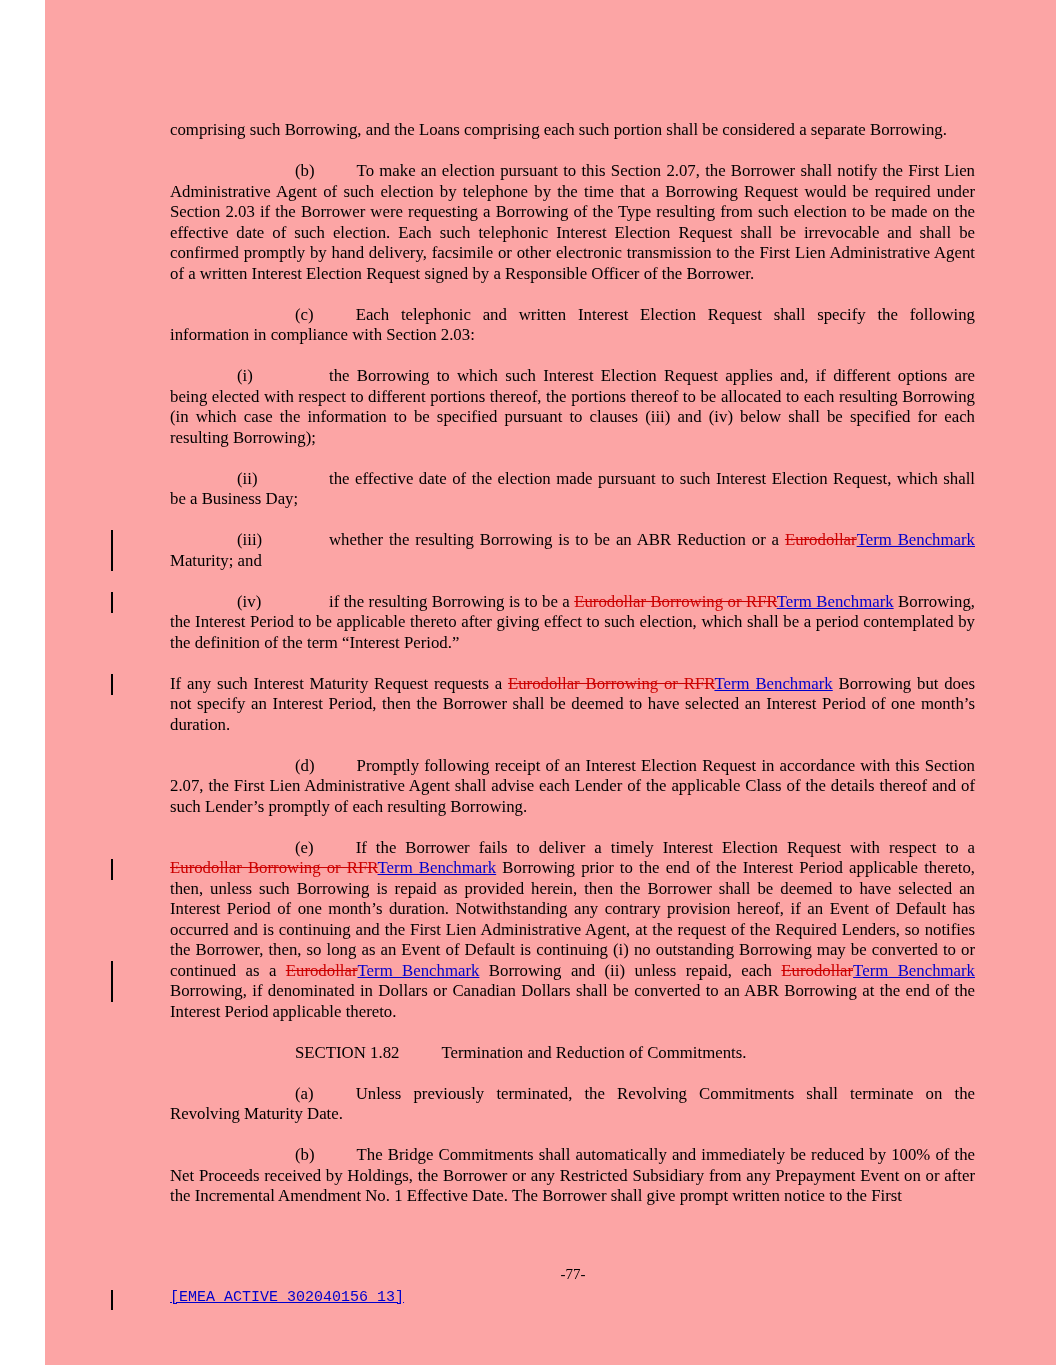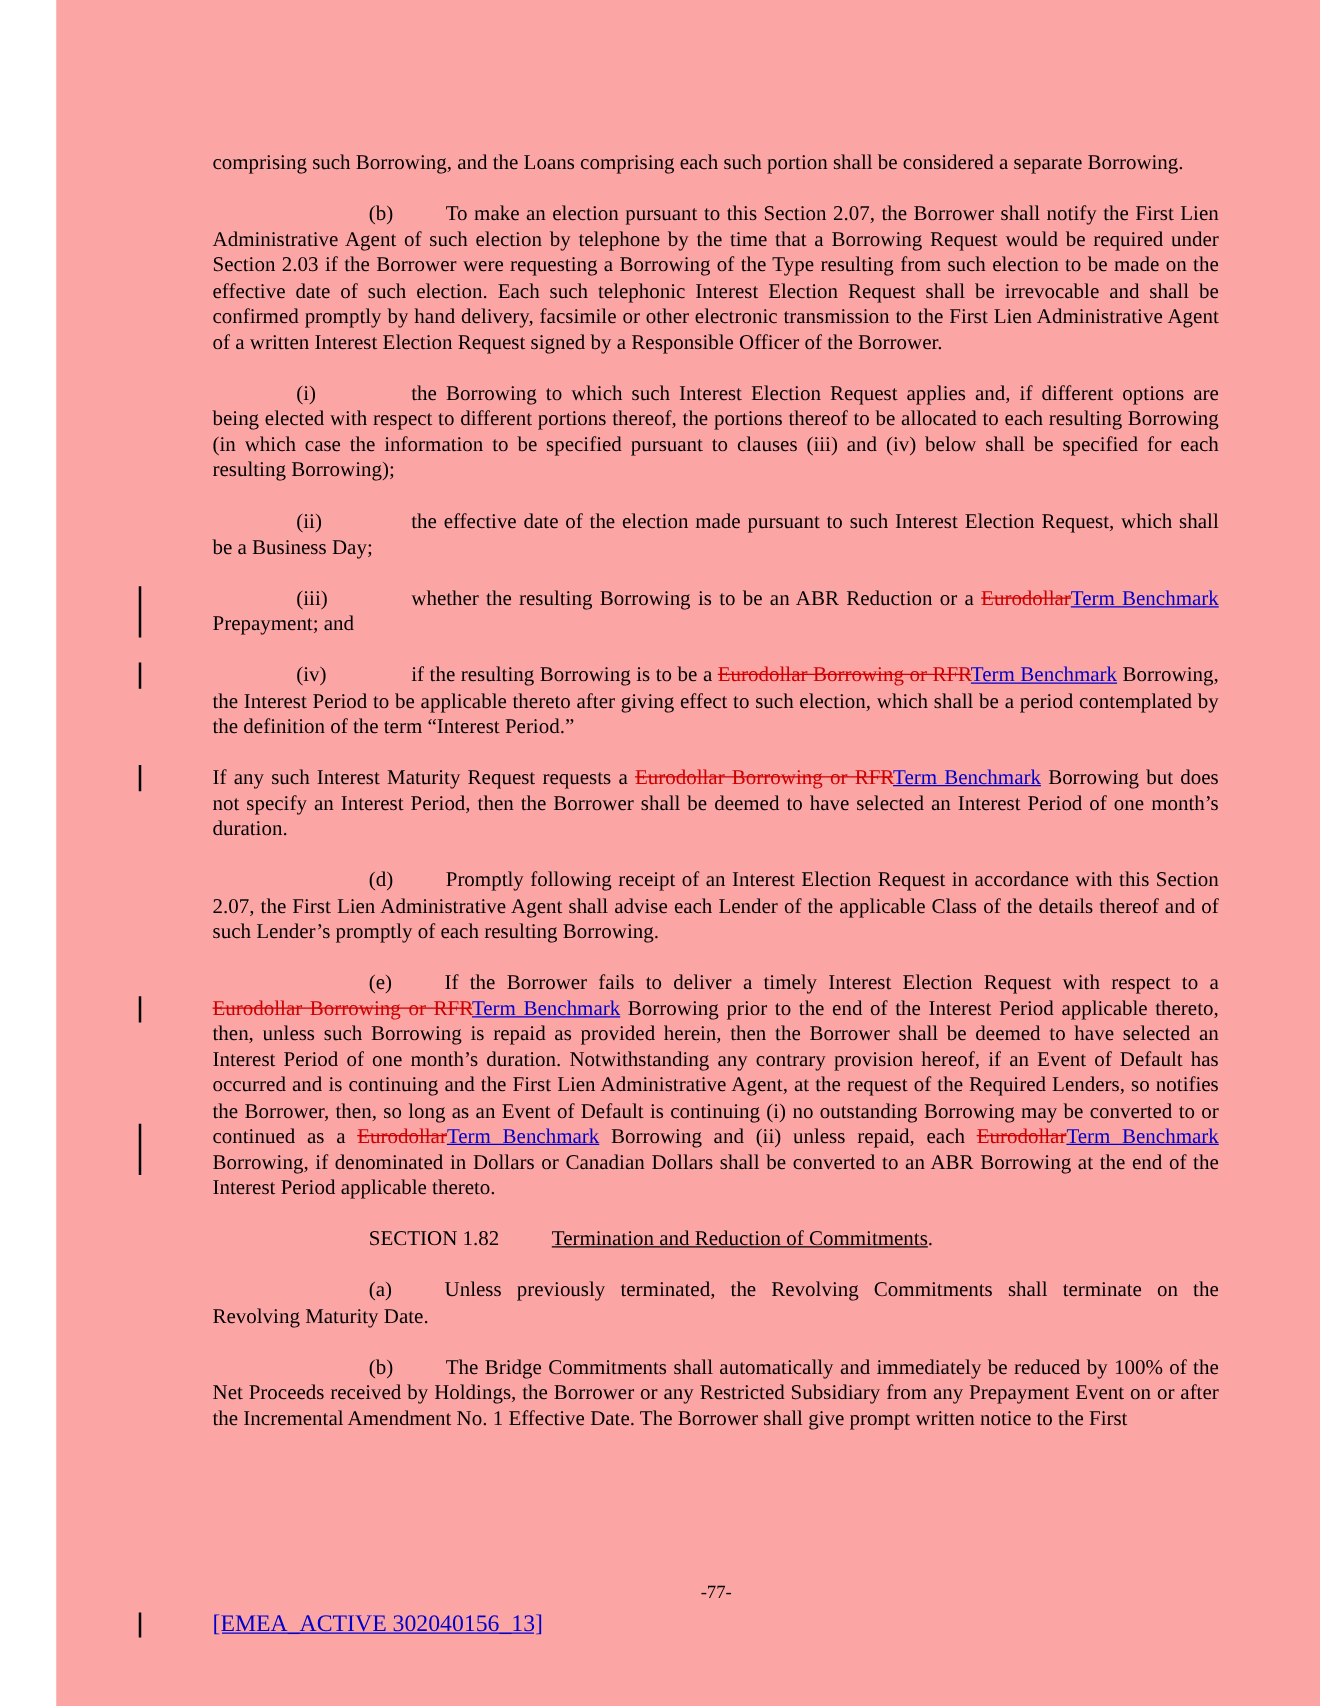--- a/index.html
+++ b/index.html
@@ -26,62 +26,64 @@
     text-align: justify;
     margin: 0 0 20.5px 0;
     position: relative;
   }
   .indent-tab { text-indent: 125px; }
   .indent-clause { text-indent: 67px; }
   .tab { display: inline-block; width: 42px; text-indent: 0; }
   .clause-label { display: inline-block; width: 92px; text-indent: 0; }
   .del { color: #CC0000; text-decoration: line-through; }
   .ins { color: #0000CC; text-decoration: underline; }
-  .heading-title { text-decoration: underline; }
+  .heading-title { }
   .changebar {
     position: absolute;
     left: -59px; width: 2px;
     background: #000000;
   }
   .footer-page-number {
     position: absolute;
     top: 1266px; left: 0; width: 100%;
     text-align: center;
     font-size: 15px;
   }
   .footer-doc-id {
     position: absolute;
     top: 1289px; left: 125px;
-    font-size: 19px;
+    font-size: 15px;
     color: #0000CC;
     text-decoration: underline;
+    font-family: Liberation Mono, monospace;
   }
   .footer-changebar {
     position: absolute;
     left: 66px; top: 1290px;
     width: 2px; height: 20px;
     background: #000000;
   }
 </style>
 </head>
 <body>
 
 <div class="page">
   <div class="content">
 
     <p class="para"><span>comprising such Borrowing, and the Loans comprising each such portion shall be considered a separate Borrowing.</span></p>
 
     <p class="para indent-tab"><span class="plabel">(b)</span><span class="tab"></span><span>To make an election pursuant to this Section 2.07, the Borrower shall notify the First Lien Administrative Agent of such election by telephone by the time that a Borrowing Request would be required under Section 2.03 if the Borrower were requesting a Borrowing of the Type resulting from such election to be made on the effective date of such election.  Each such telephonic Interest Election Request shall be irrevocable and shall be confirmed promptly by hand delivery, facsimile or other electronic transmission to the First Lien Administrative Agent of a written Interest Election Request signed by a Responsible Officer of the Borrower.</span></p>
 
+    <p class="para indent-tab"><span class="plabel">(c)</span><span class="tab"></span><span>Each telephonic and written Interest Election Request shall specify the following information in compliance with Section 2.03:</span></p>
 
     <p class="para indent-clause"><span class="clause-label">(i)</span><span>the Borrowing to which such Interest Election Request applies and, if different options are being elected with respect to different portions thereof, the portions thereof to be allocated to each resulting Borrowing (in which case the information to be specified pursuant to clauses (iii) and (iv) below shall be specified for each resulting Borrowing);</span></p>
 
     <p class="para indent-clause"><span class="clause-label">(ii)</span><span>the effective date of the election made pursuant to such Interest Election Request, which shall be a Business Day;</span></p>
 
-    <p class="para indent-clause"><span class="changebar" style="top:0;height:41px"></span><span class="clause-label">(iii)</span><span>whether the resulting Borrowing is to be an ABR Reduction or a </span><span class="del">Eurodollar</span><span class="ins">Term Benchmark</span><span> Prepayment; and</span></p>
+    <p class="para indent-clause"><span class="changebar" style="top:0;height:41px"></span><span class="clause-label">(iii)</span><span>whether the resulting Borrowing is to be an ABR Reduction or a </span><span class="del">Eurodollar</span><span class="ins">Term Benchmark</span><span> Maturity; and</span></p>
 
     <p class="para indent-clause"><span class="changebar" style="top:0;height:21px"></span><span class="clause-label">(iv)</span><span>if the resulting Borrowing is to be a </span><span class="del">Eurodollar Borrowing or RFR</span><span class="ins">Term Benchmark</span><span> Borrowing, the Interest Period to be applicable thereto after giving effect to such election, which shall be a period contemplated by the definition of the term “Interest Period.”</span></p>
 
     <p class="para"><span class="changebar" style="top:0;height:21px"></span><span>If any such Interest Maturity Request requests a </span><span class="del">Eurodollar Borrowing or RFR</span><span class="ins">Term Benchmark</span><span> Borrowing but does not specify an Interest Period, then the Borrower shall be deemed to have selected an Interest Period of one month’s duration.</span></p>
 
     <p class="para indent-tab"><span class="plabel">(d)</span><span class="tab"></span><span>Promptly following receipt of an Interest Election Request in accordance with this Section 2.07, the First Lien Administrative Agent shall advise each Lender of the applicable Class of the details thereof and of such Lender’s promptly of each resulting Borrowing.</span></p>
 
     <p class="para indent-tab"><span class="changebar" style="top:21px;height:21px"></span><span class="changebar" style="top:123px;height:41px"></span><span class="plabel">(e)</span><span class="tab"></span><span>If the Borrower fails to deliver a timely Interest Election Request with respect to a </span><span class="del">Eurodollar Borrowing or RFR</span><span class="ins">Term Benchmark</span><span> Borrowing prior to the end of the Interest Period applicable thereto, then, unless such Borrowing is repaid as provided herein, then the Borrower shall be deemed to have selected an Interest Period of one month’s duration.  Notwithstanding any contrary provision hereof, if an Event of Default has occurred and is continuing and the First Lien Administrative Agent, at the request of the Required Lenders, so notifies the Borrower, then, so long as an Event of Default is continuing (i) no outstanding Borrowing may be converted to or continued as a </span><span class="del">Eurodollar</span><span class="ins">Term Benchmark</span><span> Borrowing and (ii) unless repaid, each </span><span class="del">Eurodollar</span><span class="ins">Term Benchmark</span><span> Borrowing, if denominated in Dollars or Canadian Dollars shall be converted to an ABR Borrowing at the end of the Interest Period applicable thereto.</span></p>
 
     <p class="para indent-tab"><span class="plabel">SECTION 1.82</span><span class="tab"></span><span class="heading-title">Termination and Reduction of Commitments</span><span>.</span></p>

